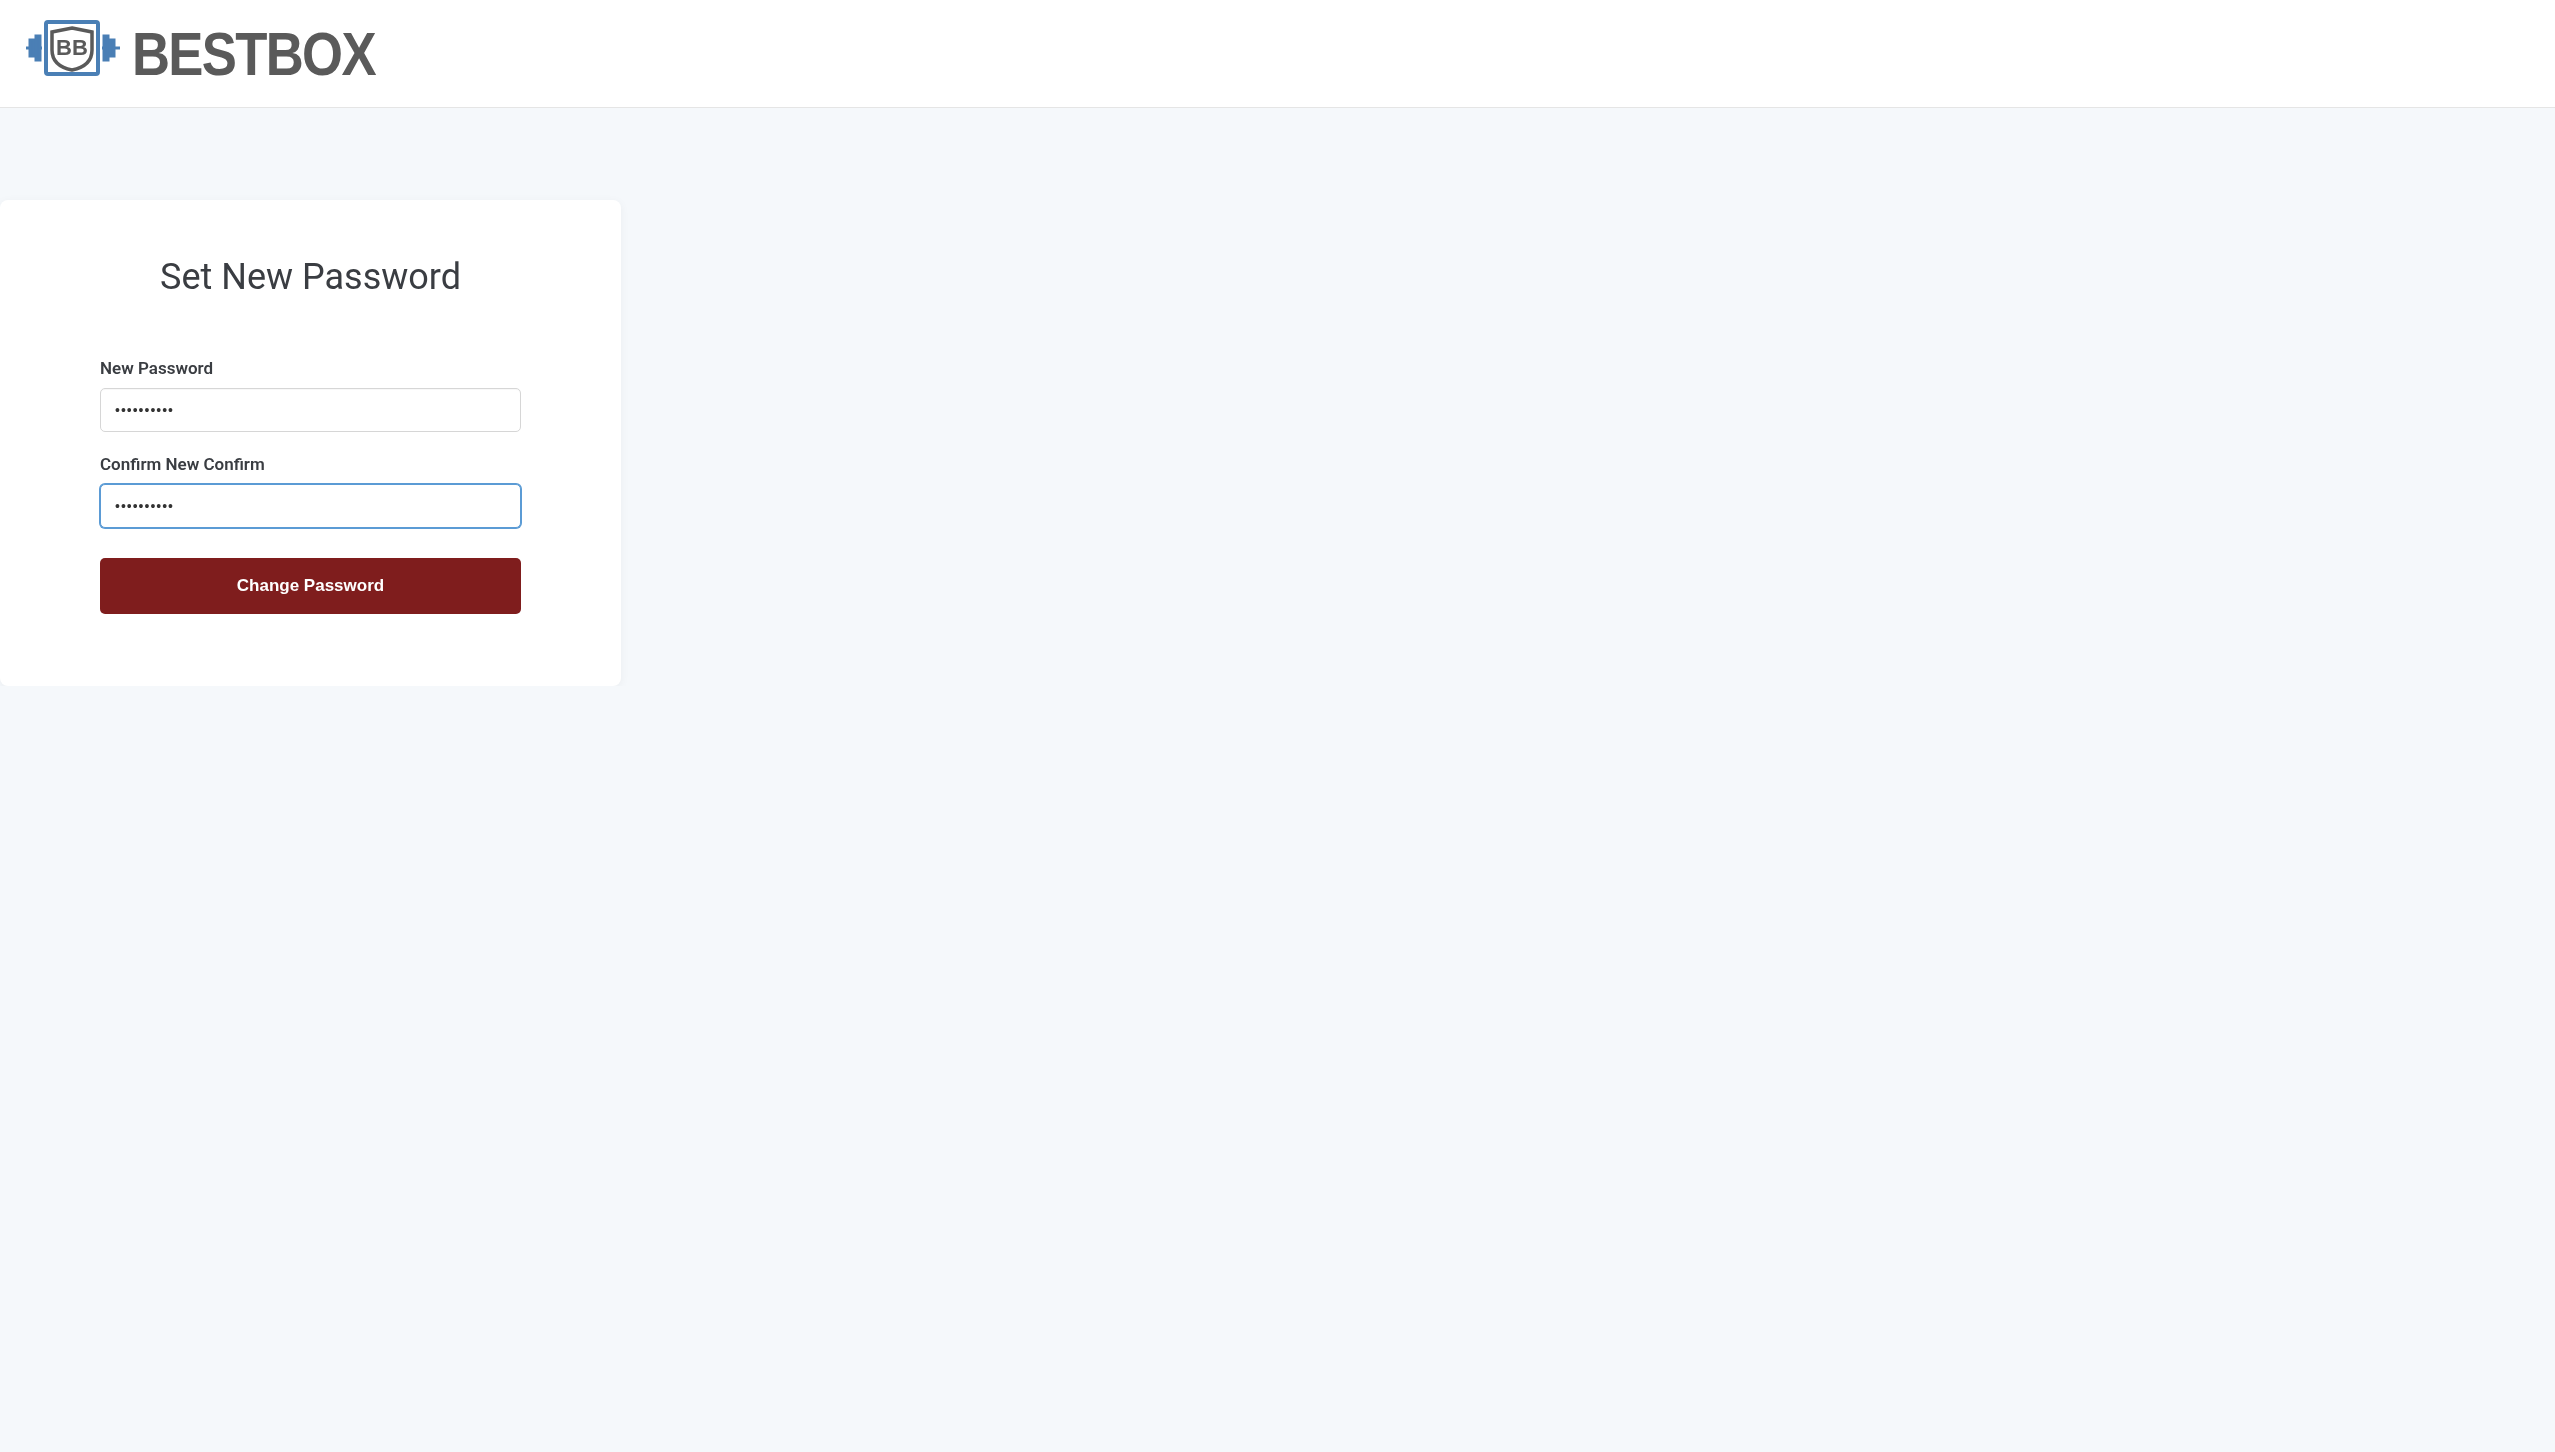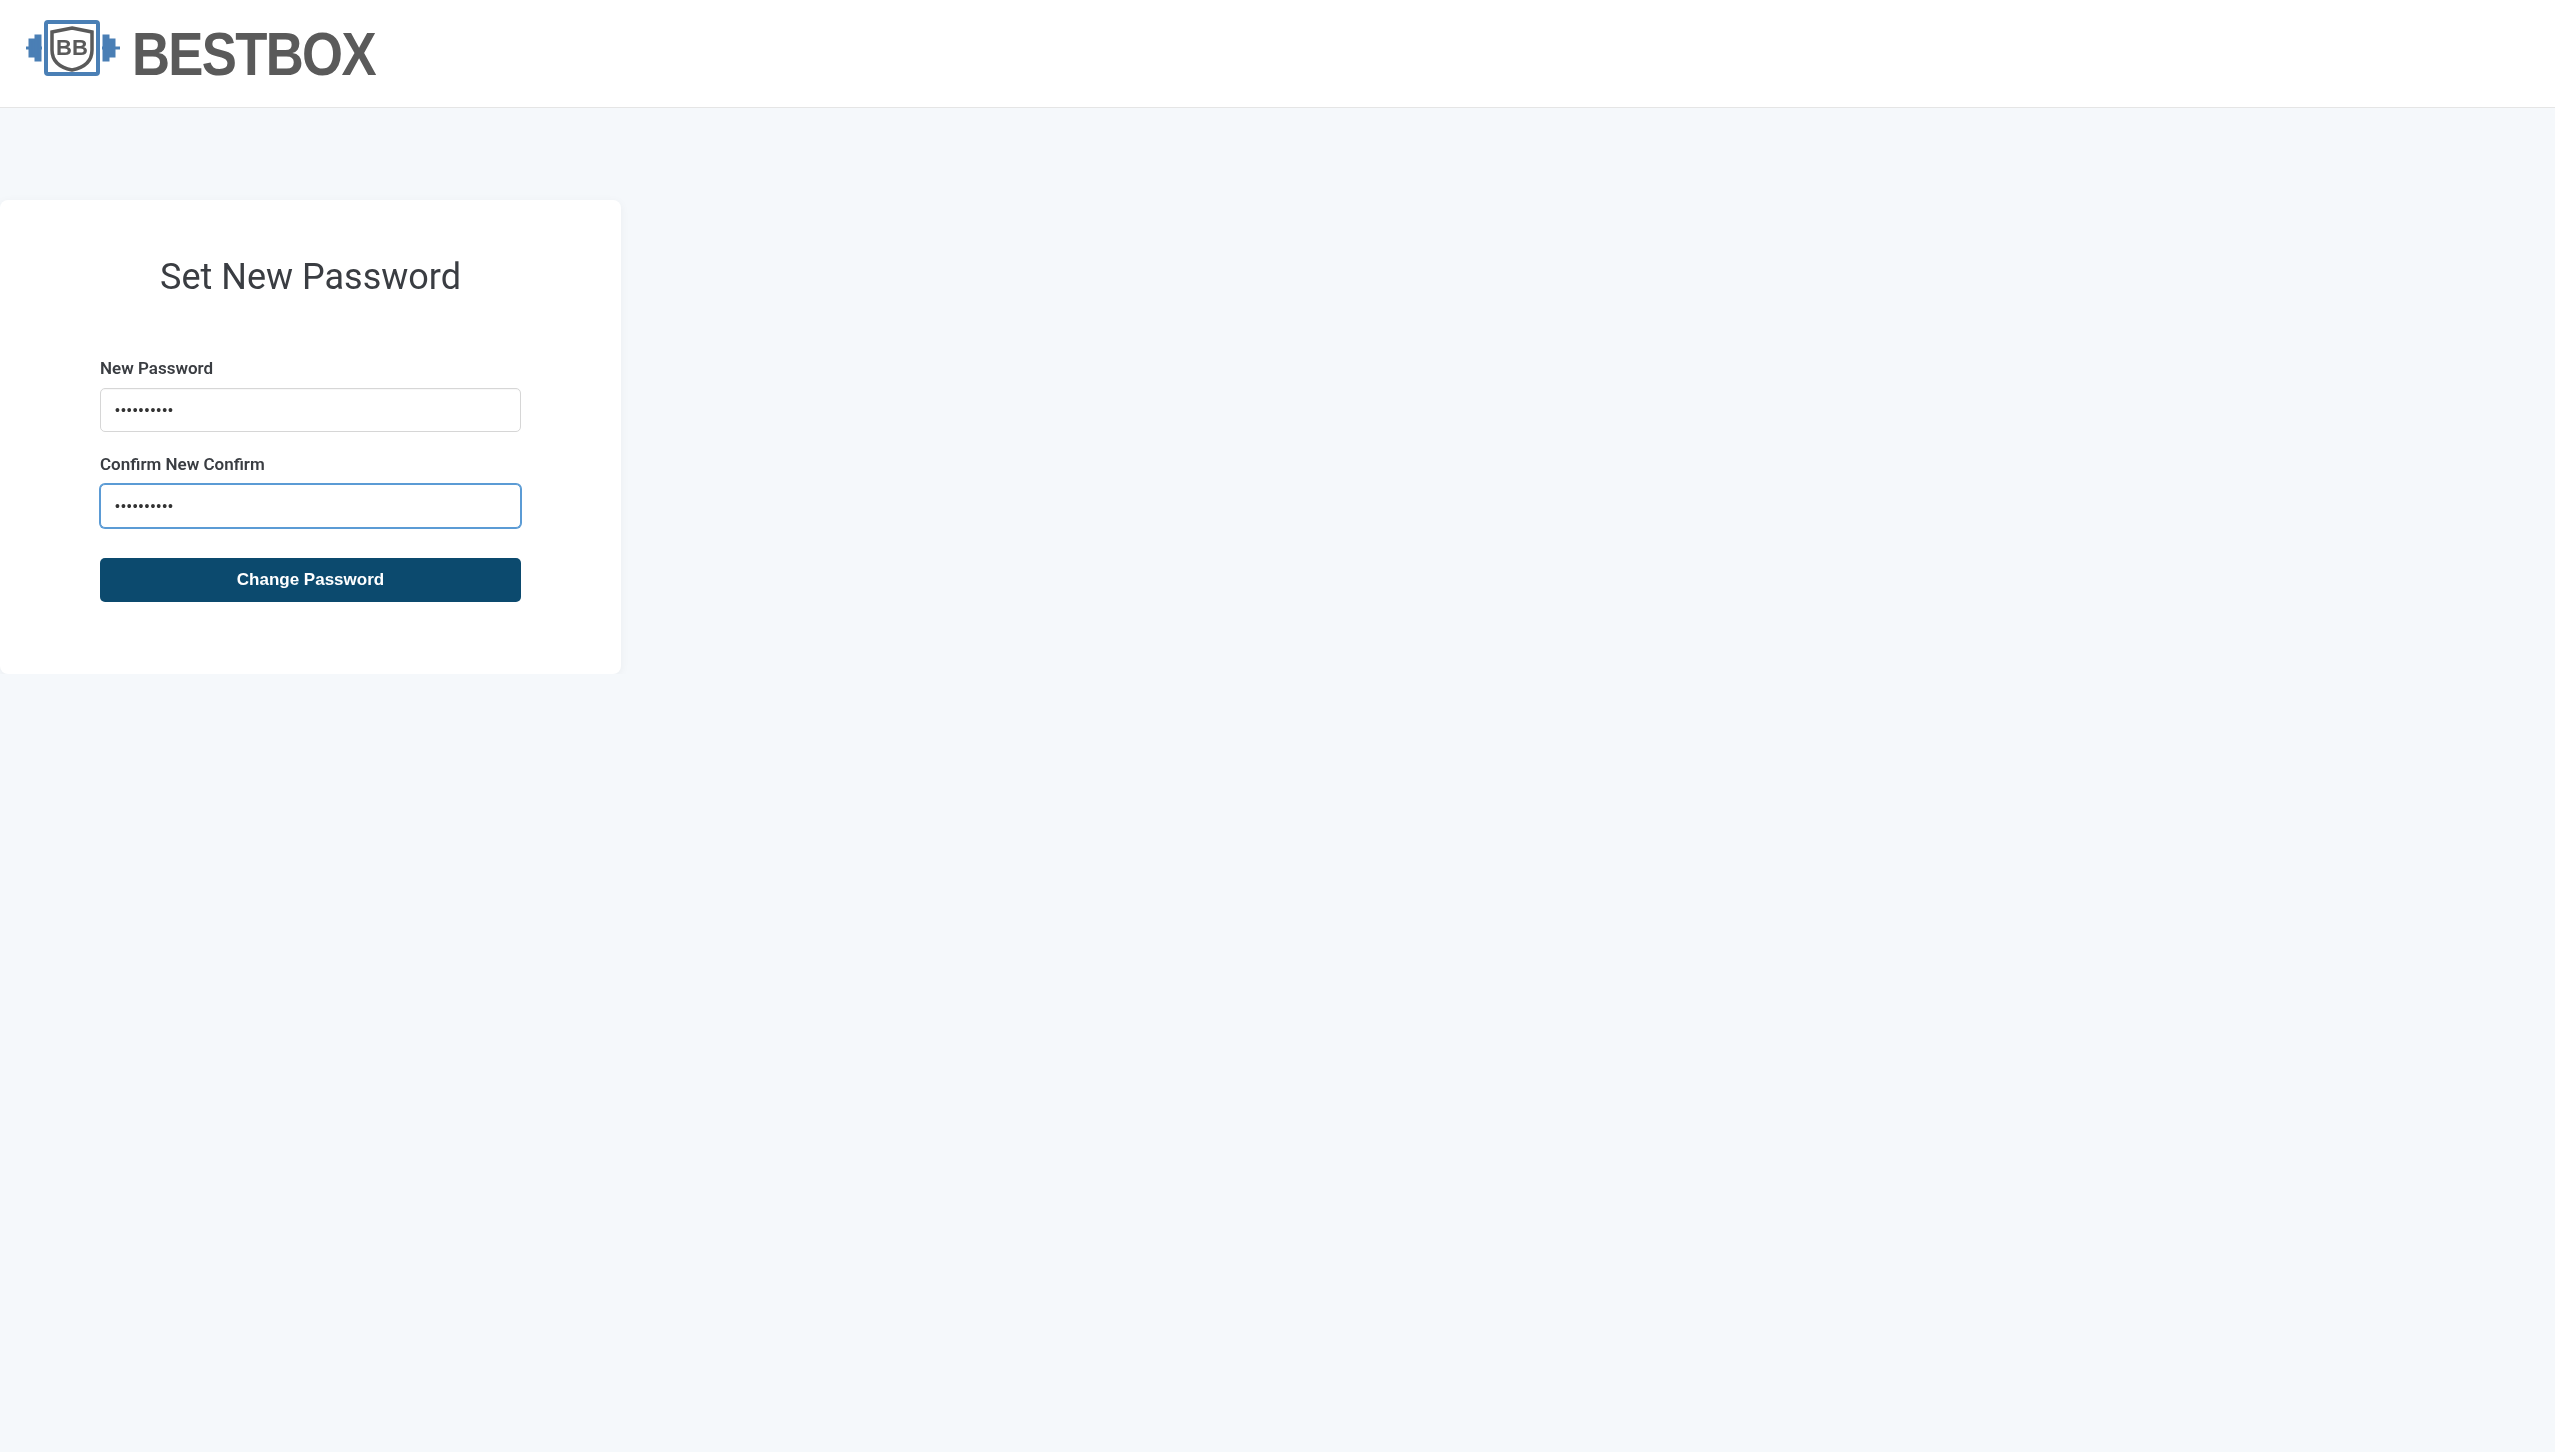--- a/index.html
+++ b/index.html
@@ -71,22 +71,22 @@
     box-shadow: inset 0 1px 1px rgba(0,0,0,0.03);
     color: #333;
     letter-spacing: 1px;
   }
   .field-input.focused {
     border-color: #5b9bd5;
     box-shadow: 0 0 0 1px #5b9bd5;
   }
   .submit-btn {
     width: 100%;
-    height: 44px;
-    background: #0c4a6e;
+    height: 56px;
+    background: #7f1d1d;
     border: none;
     border-radius: 5px;
     color: #ffffff;
     font-size: 17px;
     font-weight: 600;
     cursor: pointer;
     margin-top: 8px;
   }
 </style>
 </head>

